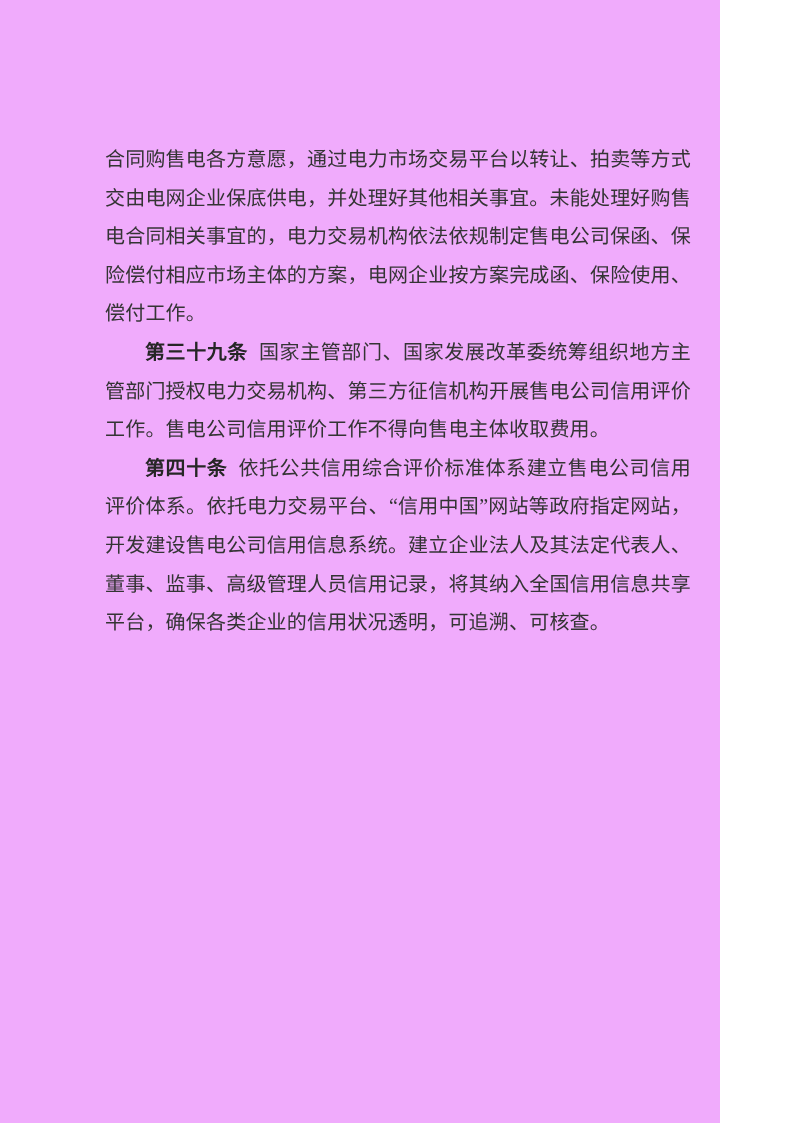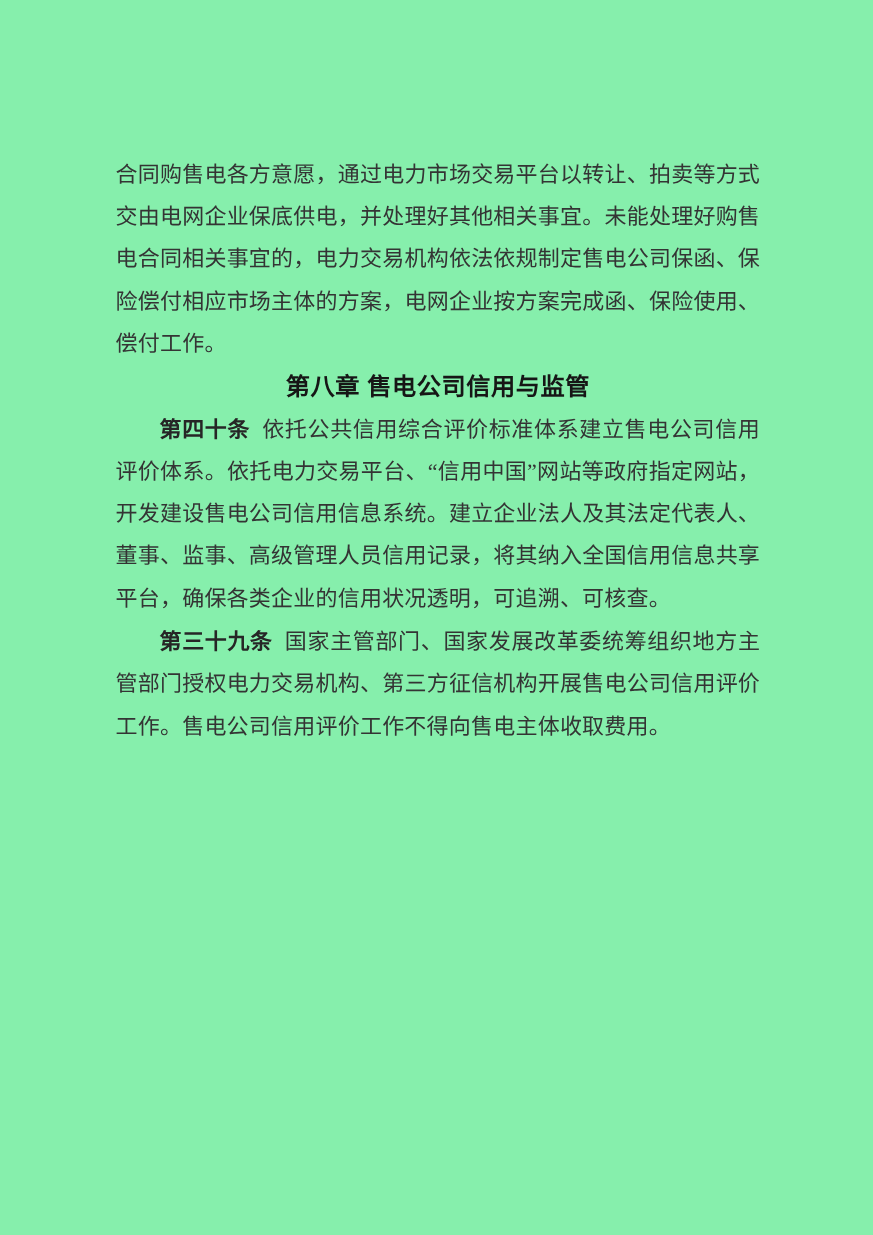--- a/index.html
+++ b/index.html
@@ -2,23 +2,23 @@
 <html lang="zh-CN"><head>
 <meta charset="utf-8">
 <style>
   html, body {
     margin: 0;
     padding: 0;
     background: #ffffff;
   }
   .page {
     position: relative;
-    width: 794px;
+    width: 720px;
     height: 1123px;
-    background: #86efac;
+    background: #f0abfc;
     overflow: hidden;
     font-family: "Liberation Serif", "DejaVu Serif", serif;
   }
   .content {
     position: absolute;
     top: 140px;
     left: 105px;
     width: 586px;
   }
   .para {
@@ -54,26 +54,25 @@
 </style>
 </head>
 <body>
 
 <div class="page">
   <div class="content">
 
     <p class="para">合同购售电各方意愿，通过电力市场交易平台以转让、拍卖等方式交由电网企业保底供电，并处理好其他相关事宜。未能处理好购售电合同相关事宜的，电力交易机构依法依规制定售电公司保函、保险偿付相应市场主体的方案，电网企业按方案完成函、保险使用、偿付工作。</p>
 
 
-    <p class="chapter-heading">第八章 售电公司信用与监管</p>
+
+    <p class="para article">
+      <span class="art-num">第三十九条</span><span>国家主管部门、国家发展改革委统筹组织地方主管部门授权电力交易机构、第三方征信机构开展售电公司信用评价工作。售电公司信用评价工作不得向售电主体收取费用。</span>
+    </p>
 
     <p class="para article">
       <span class="art-num">第四十条</span><span>依托公共信用综合评价标准体系建立售电公司信用评价体系。依托电力交易平台、“信用中国”网站等政府指定网站，开发建设售电公司信用信息系统。建立企业法人及其法定代表人、董事、监事、高级管理人员信用记录，将其纳入全国信用信息共享平台，确保各类企业的信用状况透明，可追溯、可核查。</span>
-    </p>
-
-    <p class="para article">
-      <span class="art-num">第三十九条</span><span>国家主管部门、国家发展改革委统筹组织地方主管部门授权电力交易机构、第三方征信机构开展售电公司信用评价工作。售电公司信用评价工作不得向售电主体收取费用。</span>
     </p>
 
 
 
   </div>
 </div>
 
 </body></html>

